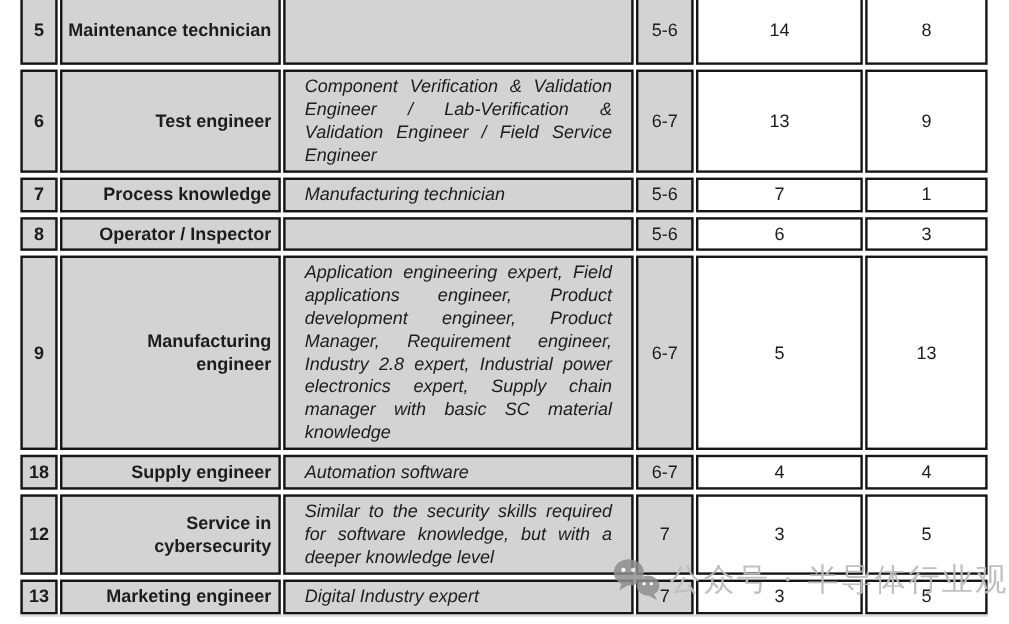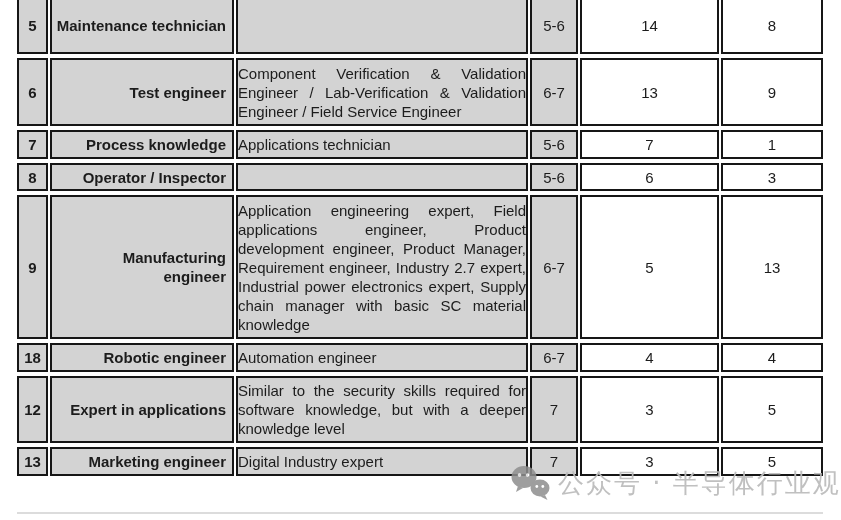--- a/index.html
+++ b/index.html
@@ -29,21 +29,21 @@
     background:var(--cell-bg);
     box-sizing:border-box;
     vertical-align:middle;
     font-size:15px;
     line-height:19px;
     padding:1px 4px;
     overflow:hidden;
   }
   td.num{font-weight:bold;text-align:center;width:31px;}
   td.title{font-weight:bold;text-align:right;width:184px;padding-right:6px;}
-  td.desc{text-align:justify;width:292px;padding:3px 0;}
+  td.desc{text-align:justify;width:292px;padding:3px 16px;font-style:italic;}
   td.level{text-align:center;width:48px;}
   td.ca{text-align:center;width:139px;background:#ffffff;}
   td.cb{text-align:center;width:102px;background:#ffffff;}
 
   tr.h58 td{height:58px}
   tr.h68 td{height:68px}
   tr.h66 td{height:66px}
   tr.h28 td{height:28px}
   tr.h144 td{height:144px}
 
@@ -84,52 +84,52 @@
           <td class="num">6</td>
           <td class="title">Test engineer</td>
           <td class="desc">Component Verification &amp; Validation Engineer / Lab-Verification &amp; Validation Engineer / Field Service Engineer</td>
           <td class="level">6-7</td>
           <td class="ca">13</td>
           <td class="cb">9</td>
         </tr>
         <tr class="h28">
           <td class="num">7</td>
           <td class="title">Process knowledge</td>
-          <td class="desc">Applications technician</td>
+          <td class="desc">Manufacturing technician</td>
           <td class="level">5-6</td>
           <td class="ca">7</td>
           <td class="cb">1</td>
         </tr>
         <tr class="h28">
           <td class="num">8</td>
           <td class="title">Operator / Inspector</td>
           <td class="desc"></td>
           <td class="level">5-6</td>
           <td class="ca">6</td>
           <td class="cb">3</td>
         </tr>
         <tr class="h144">
           <td class="num">9</td>
           <td class="title">Manufacturing engineer</td>
-          <td class="desc">Application engineering expert, Field applications engineer, Product development engineer, Product Manager, Requirement engineer, Industry 2.7 expert, Industrial power electronics expert, Supply chain manager with basic SC material knowledge</td>
+          <td class="desc">Application engineering expert, Field applications engineer, Product development engineer, Product Manager, Requirement engineer, Industry 2.8 expert, Industrial power electronics expert, Supply chain manager with basic SC material knowledge</td>
           <td class="level">6-7</td>
           <td class="ca">5</td>
           <td class="cb">13</td>
         </tr>
         <tr class="h28">
           <td class="num">18</td>
-          <td class="title">Robotic engineer</td>
-          <td class="desc">Automation engineer</td>
+          <td class="title">Supply engineer</td>
+          <td class="desc">Automation software</td>
           <td class="level">6-7</td>
           <td class="ca">4</td>
           <td class="cb">4</td>
         </tr>
         <tr class="h66">
           <td class="num">12</td>
-          <td class="title">Expert in applications</td>
+          <td class="title">Service in cybersecurity</td>
           <td class="desc">Similar to the security skills required for software knowledge, but with a deeper knowledge level</td>
           <td class="level">7</td>
           <td class="ca">3</td>
           <td class="cb">5</td>
         </tr>
         <tr class="h28">
           <td class="num">13</td>
           <td class="title">Marketing engineer</td>
           <td class="desc">Digital Industry expert</td>
           <td class="level">7</td>

